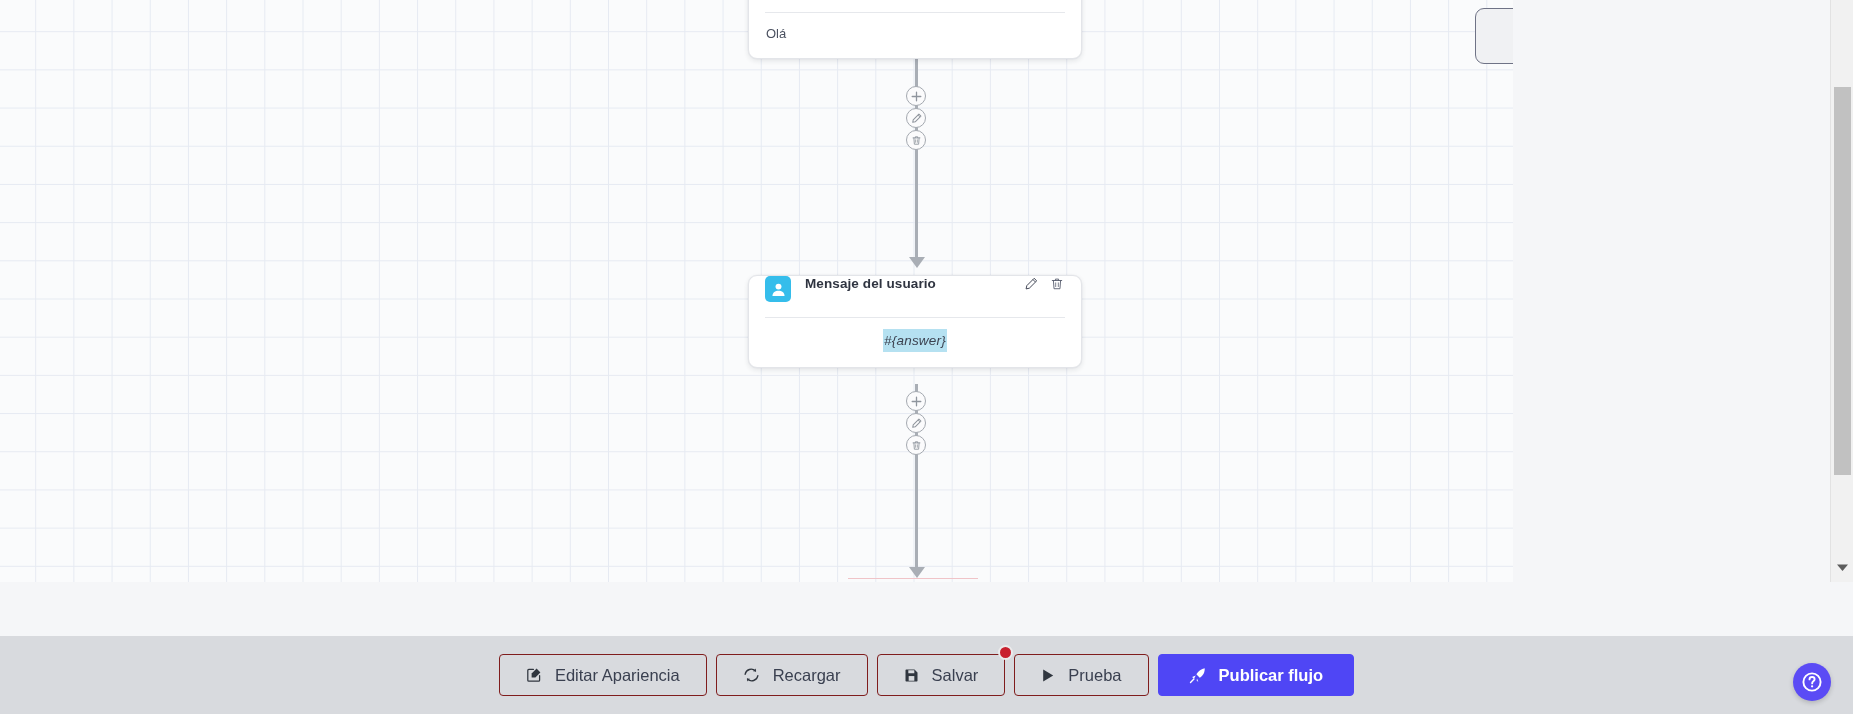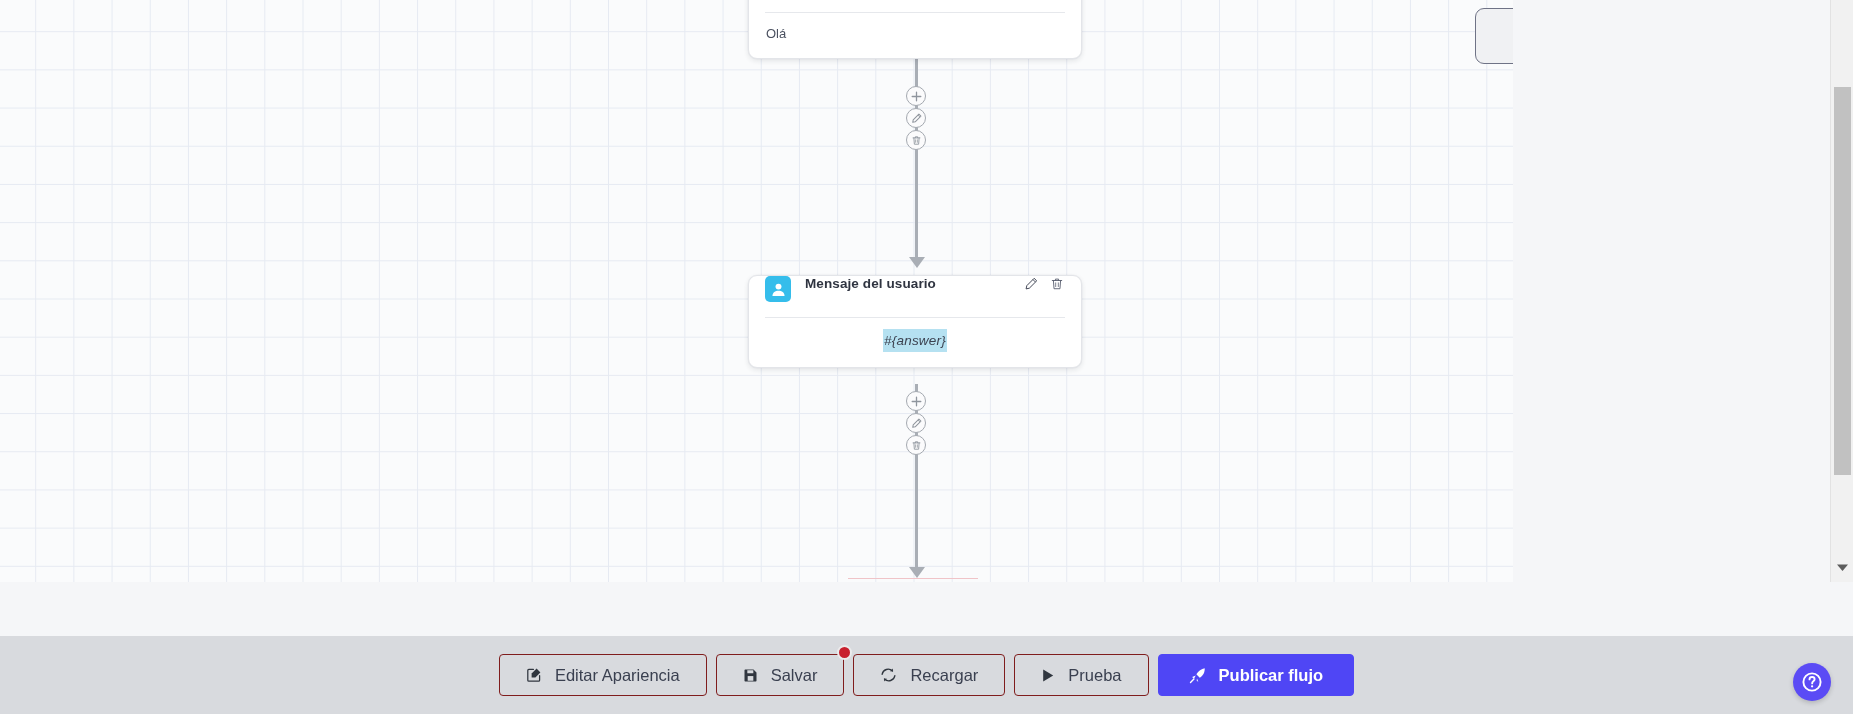--- a/index.html
+++ b/index.html
@@ -390,38 +390,38 @@
         <svg width="16" height="16" viewBox="0 0 16 16">
           <path d="M13.6 8.6v4.6a1 1 0 0 1-1 1H2.8a1 1 0 0 1-1-1V3.4a1 1 0 0 1 1-1h4.6" fill="none" stroke="#30363f" stroke-width="1.25" stroke-linecap="round"></path>
           <path d="M10.6 1.6l3.8 3.8-5 5-3.8.0 0-3.8z" fill="#30363f"></path>
         </svg>
       </span>
       <span>Editar Apariencia</span>
     </div>
 
     <div class="tb-btn">
       <span class="tb-ico">
+        <svg width="17" height="16" viewBox="0 0 18 16">
+          <path d="M2.3 7.2a6.4 6.4 0 0 1 10.9-3.4M15.7 8.8a6.4 6.4 0 0 1-10.9 3.4" fill="none" stroke="#30363f" stroke-width="1.5" stroke-linecap="round"></path>
+          <path d="M13.6 1v3.1h-3.1zM4.4 15v-3.1h3.1z" fill="#30363f"></path>
+        </svg>
+      </span>
+      <span>Recargar</span>
+    </div>
+
+    <div class="tb-btn">
+      <span class="tb-ico">
         <svg width="15" height="15" viewBox="0 0 16 16">
           <path d="M1.6 2.4a.8.8 0 0 1 .8-.8h8.8l3.2 3.2v8.8a.8.8 0 0 1-.8.8H2.4a.8.8 0 0 1-.8-.8z" fill="#30363f"></path>
           <rect x="5" y="8.6" width="6" height="5" fill="#d8dade"></rect>
           <rect x="4.6" y="2.4" width="6.4" height="3.2" fill="#d8dade"></rect>
         </svg>
       </span>
       <span>Salvar</span>
       <span class="notif-dot"></span>
-    </div>
-
-    <div class="tb-btn">
-      <span class="tb-ico">
-        <svg width="17" height="16" viewBox="0 0 18 16">
-          <path d="M2.3 7.2a6.4 6.4 0 0 1 10.9-3.4M15.7 8.8a6.4 6.4 0 0 1-10.9 3.4" fill="none" stroke="#30363f" stroke-width="1.5" stroke-linecap="round"></path>
-          <path d="M13.6 1v3.1h-3.1zM4.4 15v-3.1h3.1z" fill="#30363f"></path>
-        </svg>
-      </span>
-      <span>Recargar</span>
     </div>
 
     <div class="tb-btn">
       <span class="tb-ico">
         <svg width="14" height="15" viewBox="0 0 14 15">
           <path d="M2.2 1.4l10 6.1-10 6.1z" fill="#30363f"></path>
         </svg>
       </span>
       <span>Prueba</span>
     </div>

